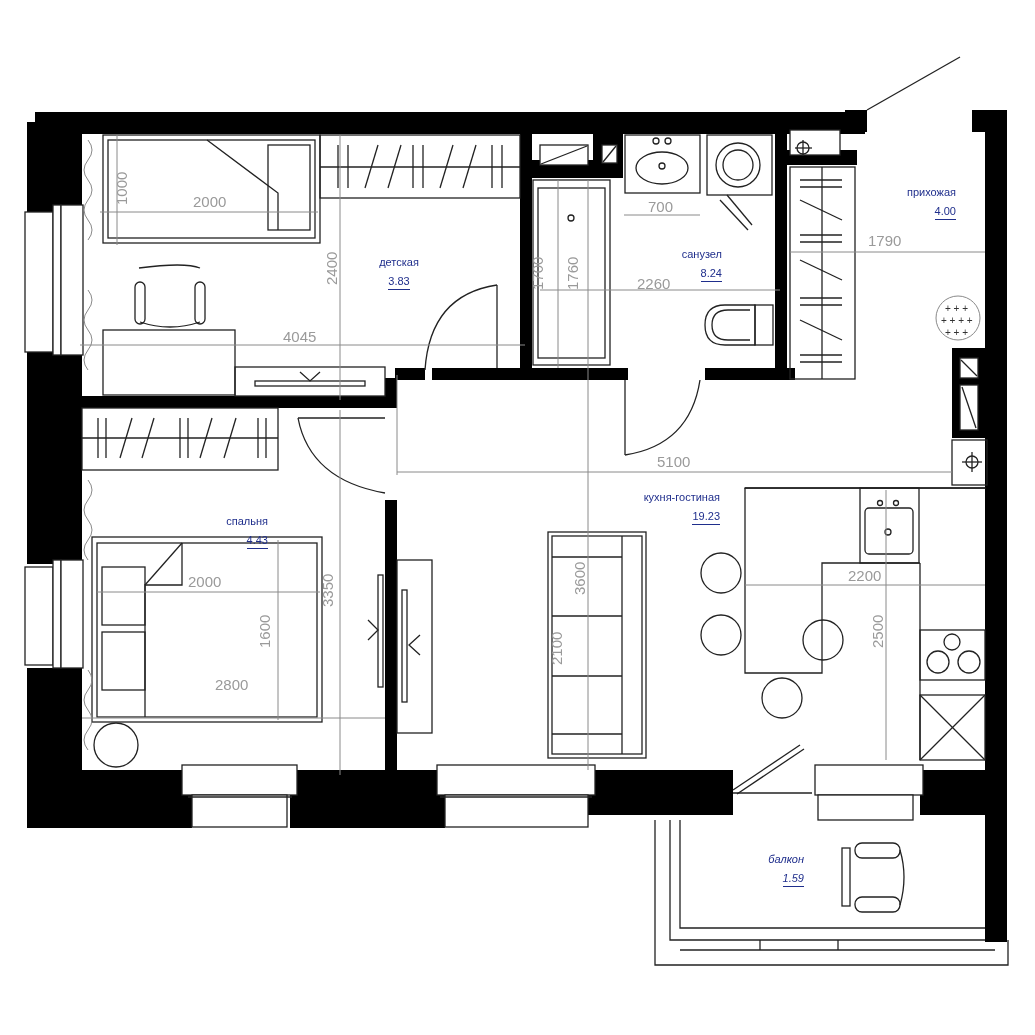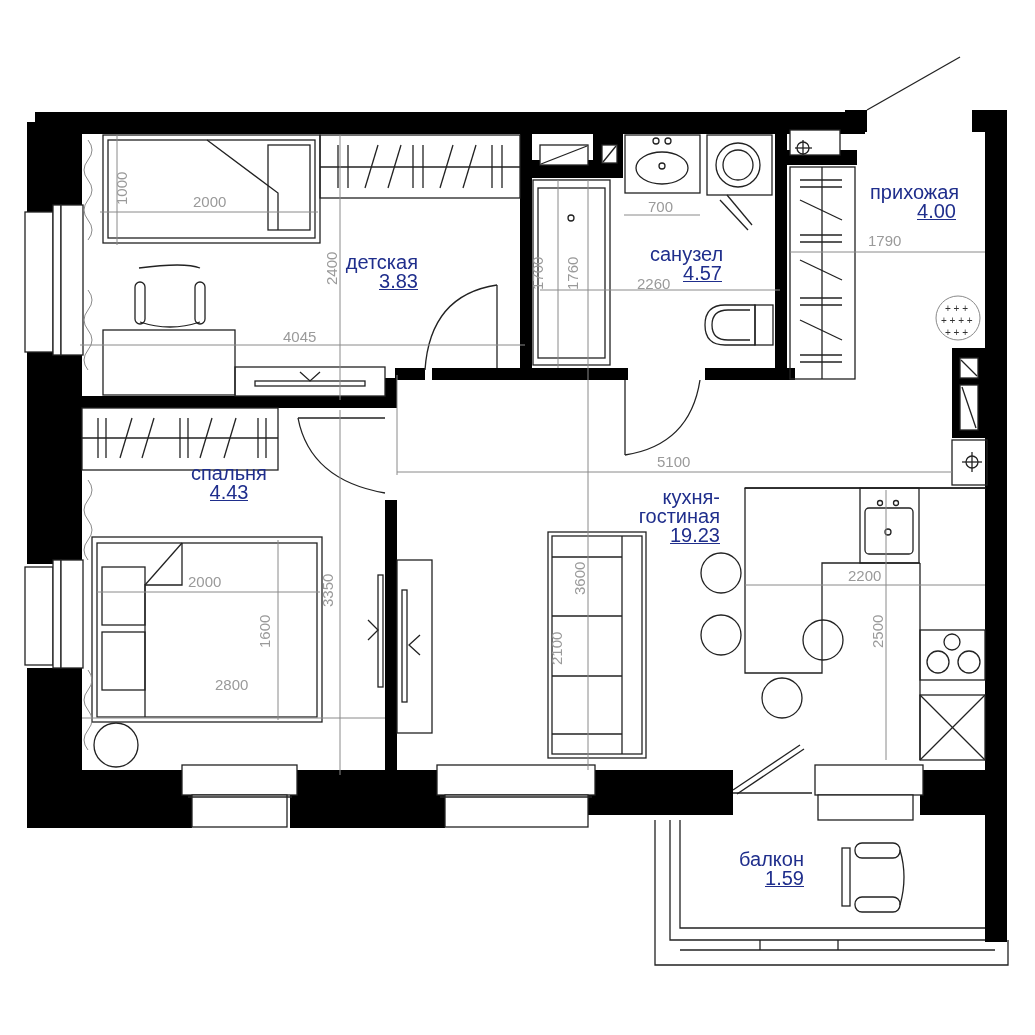--- a/index.html
+++ b/index.html
@@ -3,21 +3,21 @@
 <meta charset="utf-8">
 <style>
   html,body{margin:0;padding:0;background:#ffffff;}
   body{width:1035px;height:1035px;position:relative;overflow:hidden;font-family:"Liberation Sans",sans-serif;}
   svg{position:absolute;left:0;top:0;}
   .wall{fill:#000;}
   .ln{stroke:#222;stroke-width:1.3;fill:none;}
   .lnw{stroke:#222;stroke-width:1.3;fill:#fff;}
   .dim{stroke:#8a8a8a;stroke-width:1;fill:none;}
   .dimtxt{fill:#9a9a9a;font-size:15px;font-family:"Liberation Sans",sans-serif;}
-  .room-label{position:absolute;color:#1f2e8c;font-size:20px;text-align:right;line-height:19px;font-family:"Liberation Sans",sans-serif;}
+  .room-label{position:absolute;color:#1f2e8c;font-size:11px;text-align:right;line-height:19px;font-family:"Liberation Sans",sans-serif;}
   .room-label .area{display:inline-block;border-bottom:1.5px solid #1f2e8c;line-height:16px;}
   .room-label .name{display:block;}
 </style>
 </head>
 <body>
 
 <svg width="1035" height="1035" viewBox="0 0 1035 1035">
 
   <g>
 
@@ -302,36 +302,36 @@
     <text class="dimtxt" transform="translate(270,648) rotate(-90)">1600</text>
     <text class="dimtxt" x="215" y="690">2800</text>
     <text class="dimtxt" transform="translate(333,607) rotate(-90)">3350</text>
     <text class="dimtxt" transform="translate(585,595) rotate(-90)">3600</text>
     <text class="dimtxt" transform="translate(562,665) rotate(-90)">2100</text>
     <text class="dimtxt" x="848" y="581">2200</text>
     <text class="dimtxt" transform="translate(883,648) rotate(-90)">2500</text>
   </g>
 </svg>
 
-<div class="room-label" style="left:340px;top:253px;width:78px;">
+<div class="room-label" style="left:360px;top:253px;width:78px;text-align:center;">
   <span class="name">детская</span>
   <span class="area">3.83</span>
 </div>
 <div class="room-label" style="left:650px;top:245px;width:72px;">
   <span class="name">санузел</span>
-  <span class="area">4.57</span>
+  <span class="area">8.24</span>
 </div>
 <div class="room-label" style="left:870px;top:183px;width:86px;">
   <span class="name">прихожая</span>
   <span class="area">4.00</span>
 </div>
-<div class="room-label" style="left:190px;top:464px;width:78px;text-align:center;">
+<div class="room-label" style="left:190px;top:512px;width:78px;">
   <span class="name">спальня</span>
   <span class="area">4.43</span>
 </div>
 <div class="room-label" style="left:590px;top:488px;width:130px;">
   <span class="name">кухня-гостиная</span>
   <span class="area">19.23</span>
 </div>
-<div class="room-label" style="left:730px;top:850px;width:74px;">
+<div class="room-label" style="left:730px;top:850px;width:74px;font-style:italic;">
   <span class="name">балкон</span>
   <span class="area">1.59</span>
 </div>
 
 </body></html>

